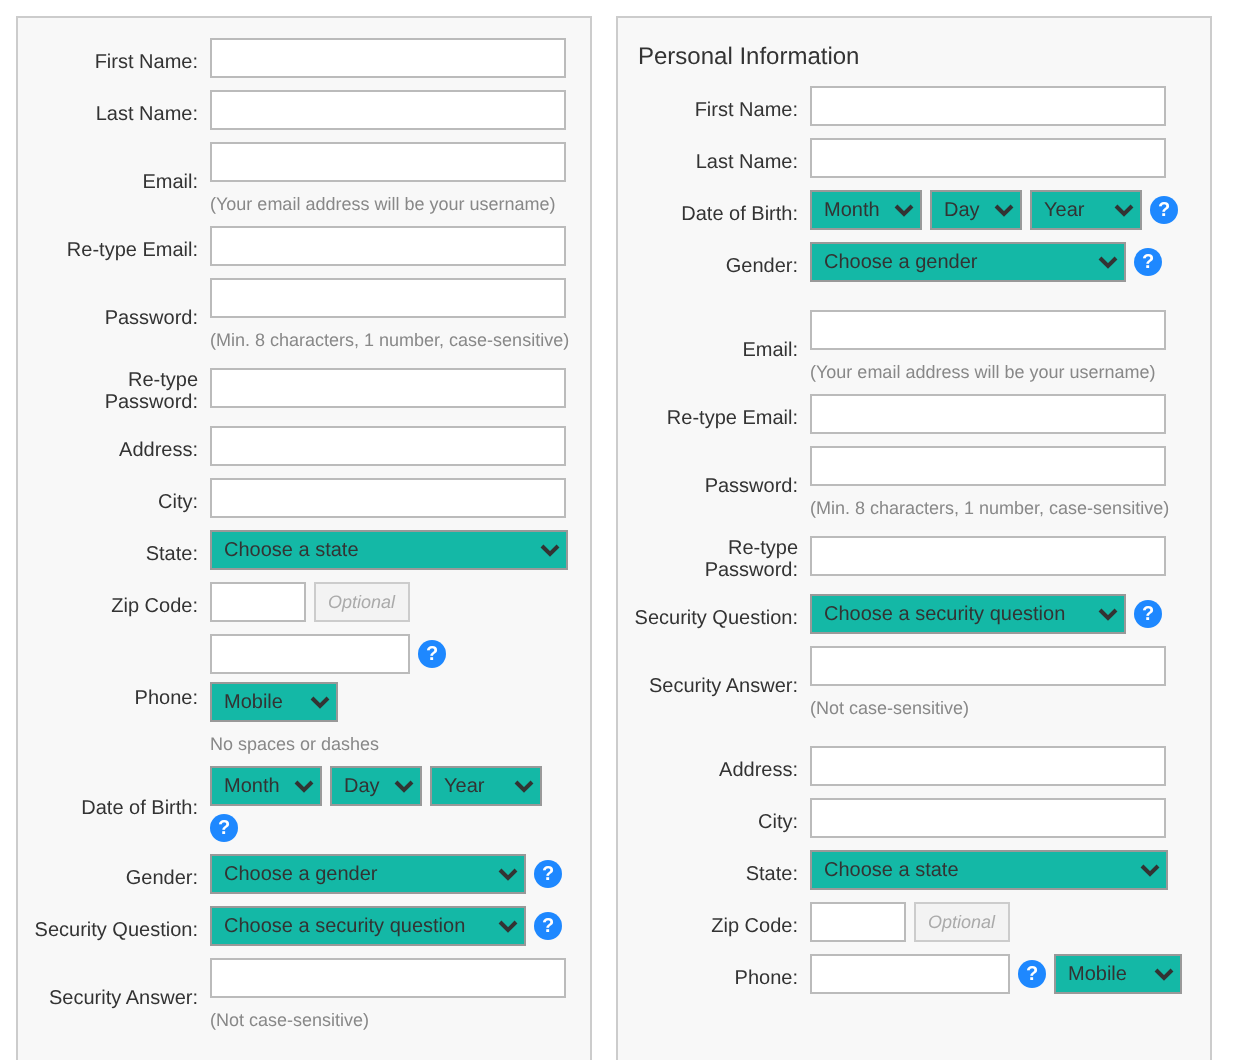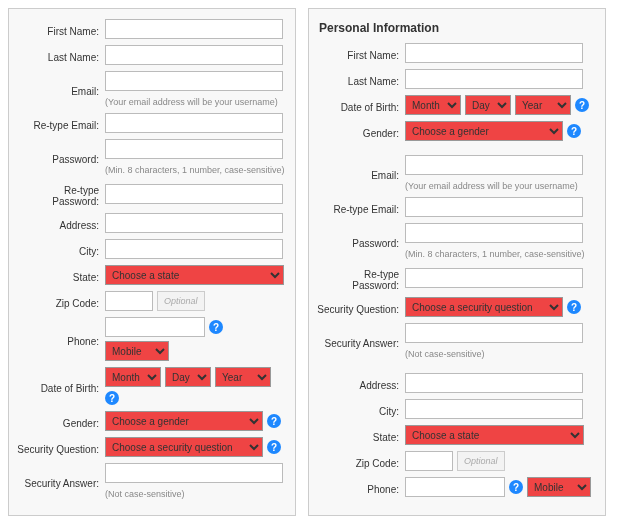--- a/index.html
+++ b/index.html
@@ -16,21 +16,21 @@
   }
   .panel {
     border: 1px solid #ccc;
     background: #f8f8f8;
     padding: 10px 10px 10px 6px;
   }
   .panel.left { width: 288px; }
   .panel.right { width: 298px; }
   .section-heading {
     font-size: 12px;
-    font-weight: bold;
+    font-weight: normal;
     color: #333;
     margin: 2px 0 8px 4px;
   }
   .section + .section { margin-top: 14px; }
   .row {
     display: flex;
     align-items: center;
     margin-bottom: 6px;
   }
   .lbl {
@@ -61,21 +61,21 @@
     height: 20px;
     padding: 2px 4px;
     font-size: 10px;
     color: #333;
   }
   .w-full { width: 100%; max-width: 178px; }
   .w-zip { width: 48px; }
   .w-phone { width: 100px; }
   select {
     border: 1px solid #999;
-    background: #ef4444;
+    background: #14b8a6;
     height: 20px;
     font-size: 10px;
     color: #333;
     padding: 1px 2px;
   }
   .sel-full { width: 179px; }
   .sel-sm { width: 56px; }
   .sel-mobile { width: 64px; }
   .btn-optional {
     border: 1px solid #ccc;
@@ -185,20 +185,21 @@
     </div>
 
     <div class="row">
       <div class="lbl">Phone:</div>
       <div class="ctrl">
         <input type="text" class="w-phone" style="">
         <span class="help">?</span>
         <select class="sel-mobile">
           <option>Mobile</option>
         </select>
+        <div class="hint">No spaces or dashes</div>
       </div>
     </div>
 
     <div class="row">
       <div class="lbl">Date of Birth:</div>
       <div class="ctrl">
         <select class="sel-sm"><option>Month</option></select>
         <select class="sel-sm" style="width:46px"><option>Day</option></select>
         <select class="sel-sm"><option>Year</option></select>
         <span class="help">?</span>

